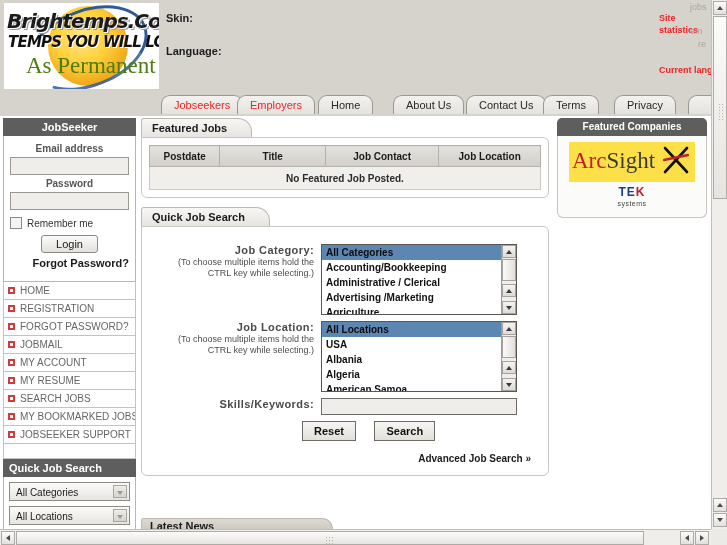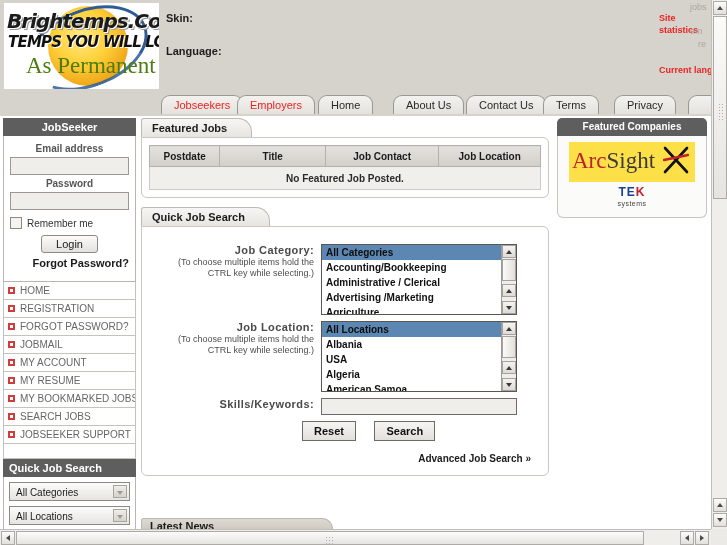--- a/index.html
+++ b/index.html
@@ -590,25 +590,25 @@
           <div class="menu-item">
             <span class="bullet"></span>
             <span>MY ACCOUNT</span>
           </div>
           <div class="menu-item">
             <span class="bullet"></span>
             <span>MY RESUME</span>
           </div>
           <div class="menu-item">
             <span class="bullet"></span>
-            <span>MY BOOKMARKED JOBS</span>
+            <span>SEARCH JOBS</span>
           </div>
           <div class="menu-item">
             <span class="bullet"></span>
-            <span>SEARCH JOBS</span>
+            <span>MY BOOKMARKED JOBS</span>
           </div>
           <div class="menu-item">
             <span class="bullet"></span>
             <span>JOBSEEKER SUPPORT</span>
           </div>
           <div class="menu-blank"></div>
         </div>
 
         <div class="panel-title left-align">Quick Job Search</div>
         <div class="qjs-box">
@@ -678,22 +678,22 @@
                 </div>
               </div>
 
               <div class="frow">
                 <div class="flabel">
                   <div class="main">Job Location:</div>
                   <div class="hint">(To choose multiple items hold the CTRL key while selecting.)</div>
                 </div>
                 <div class="listbox">
                   <div class="opt sel">All Locations</div>
+                  <div class="opt">USA</div>
                   <div class="opt">Albania</div>
-                  <div class="opt">USA</div>
                   <div class="opt">Algeria</div>
                   <div class="opt">American Samoa</div>
                   <div class="lb-scroll">
                     <div class="sb-btn" style="top:0">
                         <span class="tri-up"></span>
                       </div>
                     <div class="sb-thumb" style="top:14px;height:22px"></div>
                     <div class="sb-btn" style="top:39px">
                         <span class="tri-up"></span>
                       </div>

